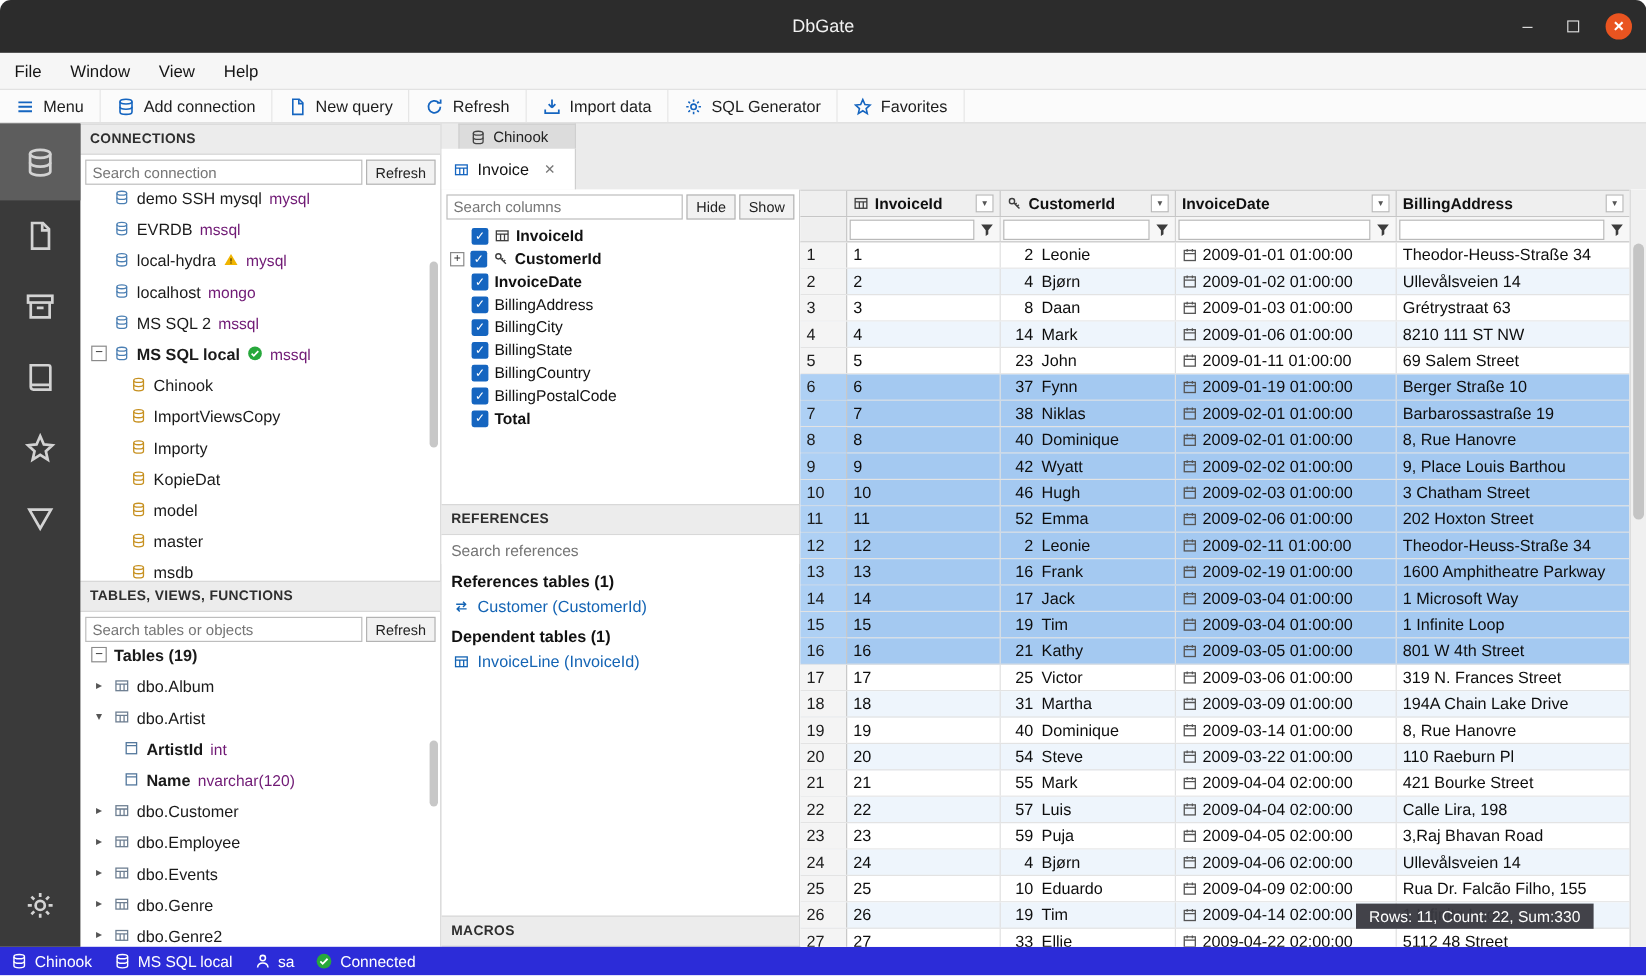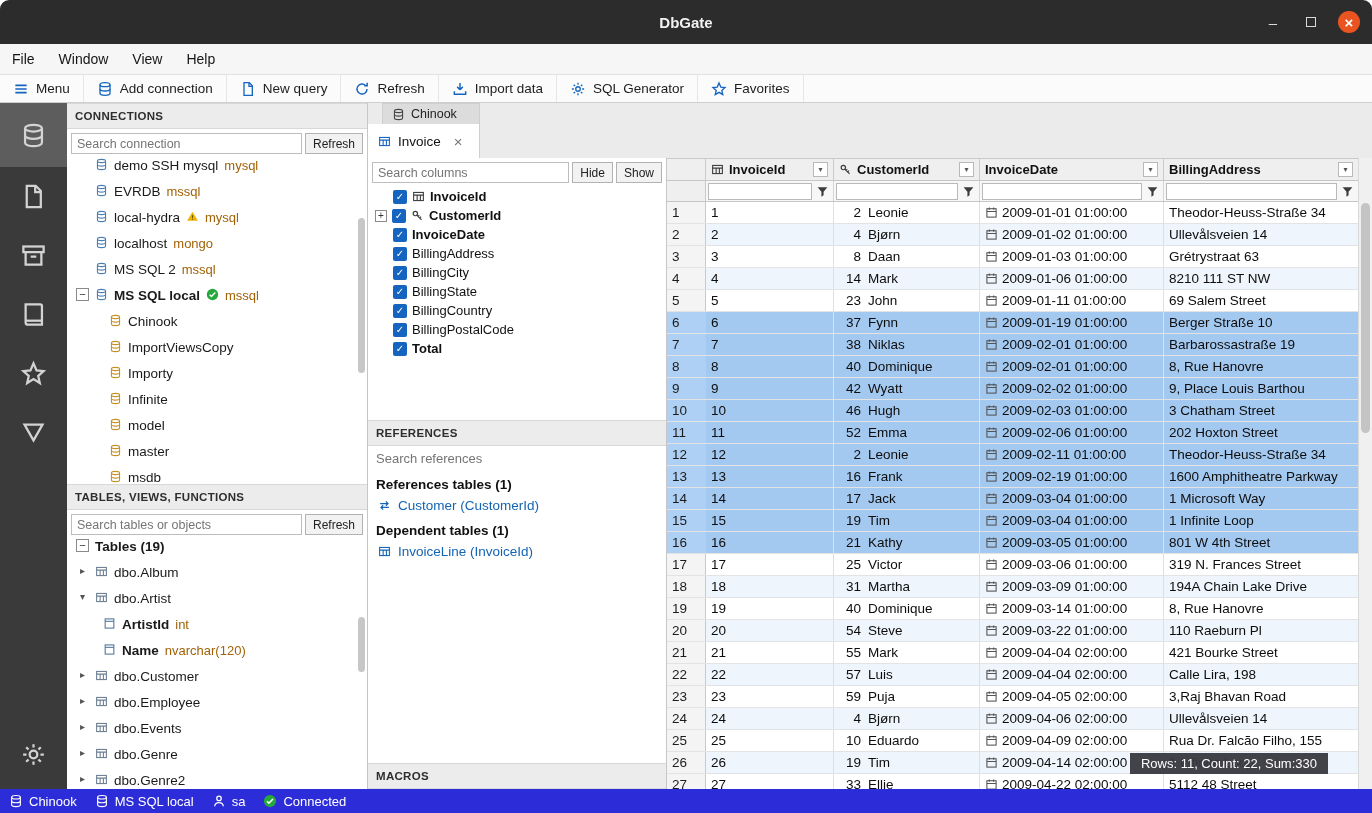--- a/index.html
+++ b/index.html
@@ -3,21 +3,21 @@
 <meta charset="utf-8">
 <style>
 *{box-sizing:border-box;margin:0;padding:0}
 html,body{width:1372px;height:813px;overflow:hidden;background:#fff;font-family:"Liberation Sans",sans-serif}
 .window{width:1372px;height:813px;display:flex;flex-direction:column;border-radius:9px 9px 0 0;overflow:hidden;background:#fff}
 .ic{width:16px;height:16px;flex:none}
 .ic.sm{width:13px;height:13px}
 .ic.lg{width:27px;height:27px}
 
 .titlebar{height:44px;background:#2c2c2c;flex:none;position:relative;display:flex;align-items:center}
-.titlebar .title{position:absolute;left:0;right:0;text-align:center;color:#f1f1f1;font-weight:bold;font-size:15px}
+.titlebar .title{position:absolute;left:0;right:0;text-align:center;color:#f1f1f1;font-weight:normal;font-size:15px}
 .win-controls{position:absolute;right:12px;top:0;bottom:0;display:flex;align-items:center;gap:16px;z-index:2}
 .wc{width:22px;height:22px;display:flex;align-items:center;justify-content:center;color:#d9d9d9;font-size:15px}
 .wc.max i{display:block;width:10px;height:10px;border:1px solid #d9d9d9}
 .wc.close{background:#e95420;border-radius:50%;color:#fff;font-size:15px;font-weight:bold}
 
 .menubar{height:31px;background:#f6f6f6;border-bottom:1px solid #e2e2e2;display:flex;align-items:center;padding-left:12px;flex:none}
 .menubar span{font-size:14px;color:#151515;margin-right:24px}
 
 .toolbar{height:28px;background:#fbfbfb;border-bottom:1px solid #cfcfcf;display:flex;align-items:stretch;flex:none}
 .tb-item{display:flex;align-items:center;gap:7px;padding:0 13px;border-right:1px solid #e6e6e6;font-size:13.5px;color:#1d1d1d;cursor:default}
@@ -32,21 +32,21 @@
 .left-panel{width:301px;background:#fff;border-right:1px solid #c6c6c6;display:flex;flex-direction:column;flex:none;min-height:0}
 .panel-h{height:26px;background:#ececec;border-top:1px solid #d8d8d8;border-bottom:1px solid #d8d8d8;display:flex;align-items:center;padding:0 8px;font-size:11.5px;font-weight:bold;color:#2e2e2e;letter-spacing:.3px;flex:none}
 .search-row{display:flex;align-items:center;padding:4px;gap:3px;flex:none}
 .search-row input{flex:1;height:21px;border:1px solid #bdbdbd;font-size:12.5px;padding:0 5px;font-family:inherit;color:#222;min-width:0}
 .btn{height:21px;border:1px solid #b3b3b3;background:#f2f2f2;font-size:12px;padding:0 7px;display:flex;align-items:center;color:#222;font-family:inherit}
 .conn-tree{height:326px;overflow:hidden;position:relative;flex:none}
 .tables-tree{flex:1;overflow:hidden;position:relative}
 .tree-row{height:26px;display:flex;align-items:flex-start;gap:6px;padding-left:9px;font-size:13.5px;color:#1a1a1a;white-space:nowrap}
 .tree-row.child{padding-left:42px}
 .tree-row.child2{padding-left:36px}
-.tree-row .eng{color:#a16207;font-size:13px}
+.tree-row .eng{color:#701a75;font-size:13px}
 .b{font-weight:bold}
 .boxer{width:13px;height:13px;border:1px solid #8a8a8a;background:#fff;color:#333;font-size:11px;line-height:11px;display:flex;align-items:center;justify-content:center;flex:none}
 .spacer13{width:13px;flex:none}
 .chev{width:13px;color:#555;font-size:10px;text-align:center;flex:none}
 .scroll-v{position:absolute;right:2px;width:7px;border-radius:4px;background:#c7c7c7}
 .c-conn{color:#4b7fb3}.c-db{color:#c79121}.c-tbl{color:#6e7f92}.c-col{color:#53779c}.c-dark{color:#3e3e3e}.c-cal{color:#555}
 
 .center{flex:1;display:flex;flex-direction:column;min-width:0}
 .tabstrip{height:55px;background:#ebebeb;flex:none;display:flex;flex-direction:column}
 .group-tab{height:21px;width:98px;margin-left:14px;background:#dcdcdc;border:1px solid #cfcfcf;border-bottom:none;display:flex;align-items:center;gap:6px;padding:0 9px;font-size:12.5px;color:#222}
@@ -391,21 +391,21 @@
           <div class="tree-row child">
             <svg class="ic c-db sm">
               <use href="#sym-database"></use>
             </svg>
             <span>Importy</span>
           </div>
           <div class="tree-row child">
             <svg class="ic c-db sm">
               <use href="#sym-database"></use>
             </svg>
-            <span>Infinite</span>
+            <span>KopieDat</span>
           </div>
           <div class="tree-row child">
             <svg class="ic c-db sm">
               <use href="#sym-database"></use>
             </svg>
             <span>model</span>
           </div>
           <div class="tree-row child">
             <svg class="ic c-db sm">
               <use href="#sym-database"></use>

